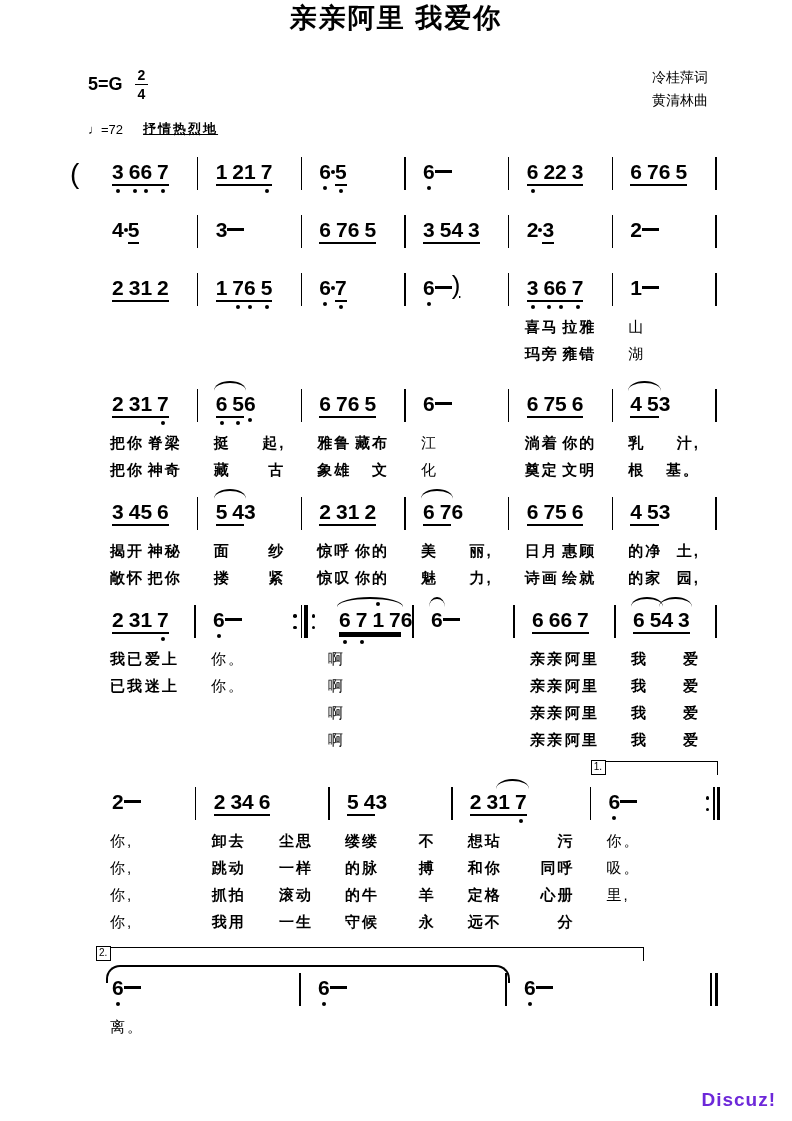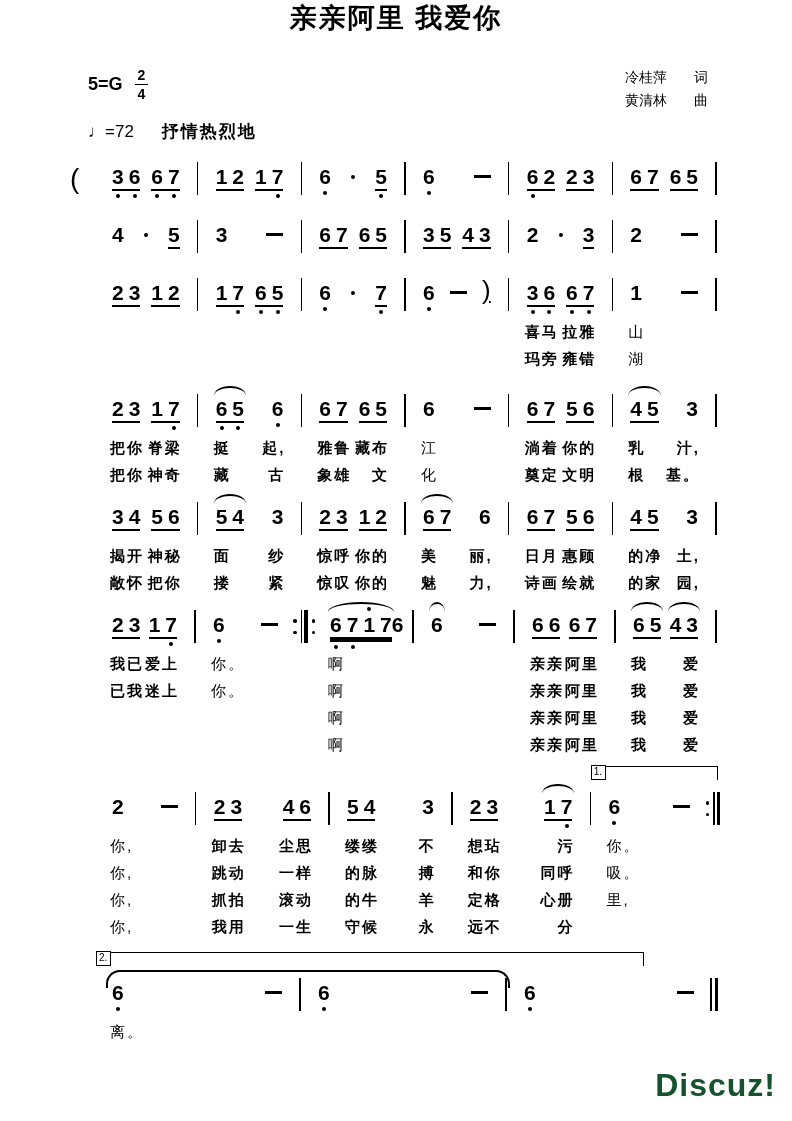--- a/index.html
+++ b/index.html
@@ -7,39 +7,39 @@
     width:792px; height:1121px; background:#ffffff; color:#000;
     font-family:"Liberation Sans", sans-serif; position:relative; overflow:hidden;
   }
   .title { text-align:center; font-size:27px; font-weight:bold; letter-spacing:2px; }
   .meta-row { position:relative; margin:30px 84px 0 88px; height:50px; }
   .key-sig { position:absolute; left:0; top:2px; font-size:18px; font-weight:bold; display:flex; align-items:center; gap:12px; }
   .meter { display:inline-flex; flex-direction:column; align-items:center; font-size:14px; line-height:1; font-weight:bold; }
   .meter .num { border-bottom:1.5px solid #000; padding:0 3px 2px 3px; }
   .meter .den { padding-top:2px; }
   .authors { position:absolute; right:0; top:0; font-size:14px; }
-  .author-line { display:flex; gap:27px; line-height:1.65; }
-  .tempo-row { margin:4px 0 8px 88px; font-size:17px; display:flex; gap:28px; align-items:center; }
-  .tempo-row .expr { font-weight:bold; letter-spacing:2px; }
+  .author-line { display:flex; gap:0; line-height:1.65; }
+  .tempo-row { margin:4px 0 8px 88px; font-size:13px; display:flex; gap:20px; align-items:center; }
+  .tempo-row .expr { font-weight:bold; letter-spacing:2px;text-decoration:underline; }
 
   #score { margin:14px 70px 0 66px; }
   .system { position:relative; display:flex; align-items:flex-start; padding-left:34px; }
   #score .system:nth-child(1){margin-bottom:12px}
   #score .system:nth-child(2){margin-bottom:12px}
   #score .system:nth-child(3){margin-bottom:16px}
   #score .system:nth-child(4){margin-bottom:8px}
   #score .system:nth-child(5){margin-bottom:8px}
   #score .system:nth-child(6){margin-bottom:28px}
   #score .system:nth-child(7){margin-bottom:32px}
   .prefix-paren { position:absolute; left:4px; top:6px; font-size:28px; font-weight:normal; }
   .mcol { display:flex; flex-direction:column; min-width:0; }
-  .notes { display:flex; justify-content:space-between; align-items:flex-end; height:46px; padding:0 12px 12px 12px; box-sizing:border-box;text-decoration:underline; }
+  .notes { display:flex; justify-content:flex-start; align-items:flex-end; height:46px; padding:0 12px 12px 12px; box-sizing:border-box;text-decoration:underline; }
   .tok { position:relative; font-size:21px; font-weight:bold; line-height:1; white-space:nowrap; padding-bottom:4px; }
   .tok.u1, .tok.u2 { padding-bottom:2px; border-bottom:2px solid #000; }
-  .tok.u2 { box-shadow:0 3px 0 #000; }
+  .tok.u2 { box-shadow:0 3px 0 #000;margin-left:9px; }
   .ch { display:inline-block; position:relative; }
   .ch + .ch { margin-left:5px; }
   .ch.low::after { content:""; position:absolute; left:50%; transform:translateX(-50%); bottom:-8px; width:4px; height:4px; background:#000; border-radius:50%; }
   .tok.u1 .ch.low::after { bottom:-11px; }
   .tok.u2 .ch.low::after { bottom:-14px; }
   .ch.high::before { content:""; position:absolute; left:50%; transform:translateX(-50%); top:-7px; width:4px; height:4px; background:#000; border-radius:50%; }
   .tok.slur::before { content:""; position:absolute; left:-2px; right:-2px; top:-12px; height:9px; border-top:2px solid #000; border-radius:50% 50% 0 0 / 90% 90% 0 0; }
   .dash { width:17px; height:3px; background:#000; margin-bottom:13px; flex:none; }
   .augdot { width:4px; height:4px; background:#000; border-radius:50%; margin-bottom:12px; flex:none; }
   .paren { font-size:26px; font-weight:normal; line-height:1; margin-bottom:0; }
@@ -51,21 +51,21 @@
   .bl.thick { width:3.5px; }
   .rdc { display:flex; flex-direction:column; gap:8px; justify-content:center; height:33px; margin:0 2px; }
   .rd { width:3.5px; height:3.5px; background:#000; border-radius:50%; }
   .lyr { display:flex; padding:0 10px; height:27px; align-items:center; font-size:15px; }
   .lyr.multi { justify-content:space-between;font-weight:bold; }
   .lyr.single { justify-content:flex-start; }
   .lyr span { white-space:nowrap; letter-spacing:2px; }
   .volta { position:absolute; top:-21px; height:13px; border:1.5px solid #000; border-bottom:none; }
   .vlabel { position:absolute; left:-1px; top:-2px; font-size:10px; line-height:1; padding:1px 3px 2px 2px; background:#fff; border:1px solid #000; }
   .bigslur { position:absolute; top:-3px; height:16px; border:2px solid #000; border-bottom:none; border-radius:14px 14px 0 0; }
-  .watermark { position:absolute; right:16px; bottom:17px; font-size:32px; font-weight:bold; color:#14532d; letter-spacing:1px; }
+  .watermark { position:absolute; right:16px; bottom:10px; font-size:19px; font-weight:bold; color:#6d28d9; letter-spacing:1px; }
 </style>
 </head>
 <body>
 
 <div class="title">亲亲阿里 我爱你</div>
 
 <div class="meta-row">
   <div class="key-sig">
     <span>5=G</span>
     <span class="meter">

